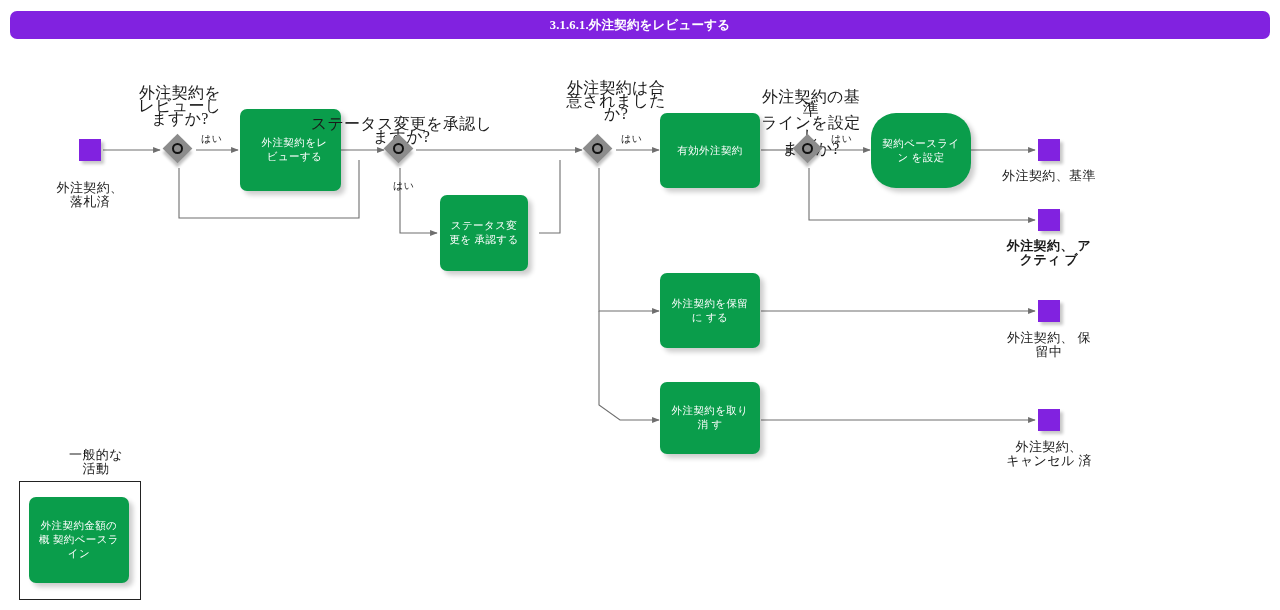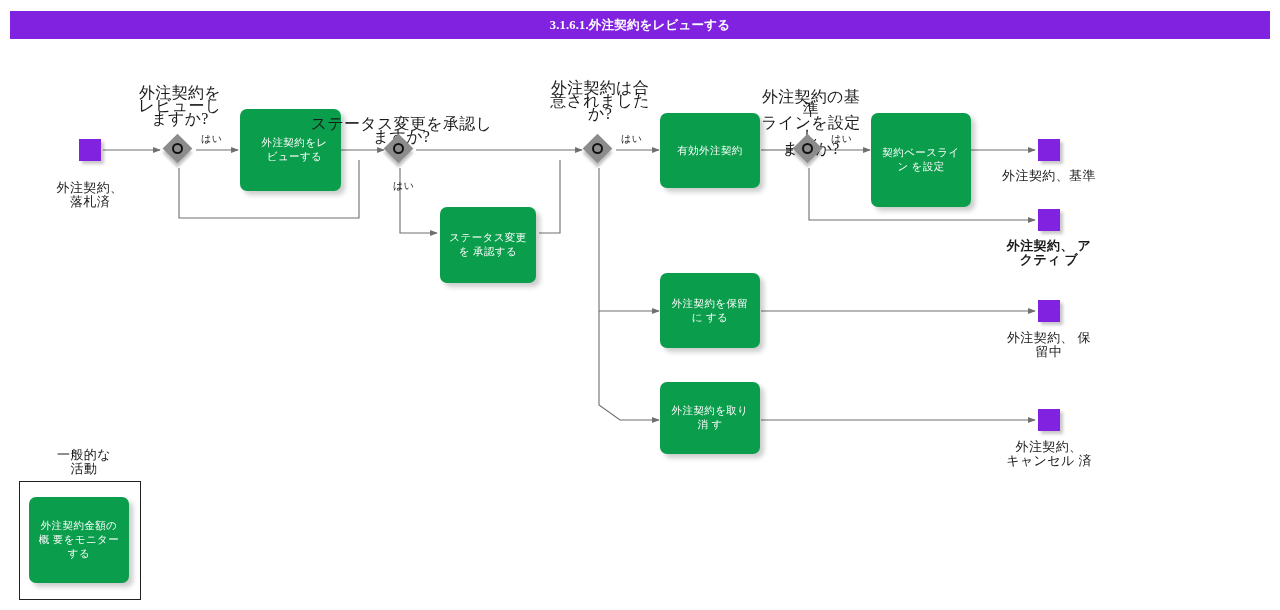--- a/index.html
+++ b/index.html
@@ -19,20 +19,21 @@
   #title-bar {
     position: absolute;
     left: 10px;
     top: 11px;
     width: 1260px;
     height: 28px;
     background: #8122E0;
     display: flex;
     align-items: center;
     justify-content: center;
+    border-radius: 7px;
   }
   #title-bar .title-text {
     color: #ffffff;
     font-size: 12.5px;
     font-weight: bold;
     letter-spacing: 0.2px;
     white-space: nowrap;
   }
 
   
@@ -208,26 +209,26 @@
 ビューする</span>
 </div>
 
 <div class="question-label" style="left:309px; top:117px; width:185px; text-align:center;">ステータス変更を承認しますか?</div>
 <div class="decision" style="left:385px; top:135px;">
   <div class="dia"></div>
   <div class="ring"></div>
 </div>
 <div class="edge-label" style="left:393px; top:180px;">はい</div>
 
-<div class="activity" style="left:440px; top:195px; width:96px; height:76px;margin-top:12px;">
+<div class="activity" style="left:440px; top:195px; width:88px; height:76px;">
   <span class="act-label">ステータス変更を
 承認する</span>
 </div>
 
-<div class="question-label" style="left:548px; top:81px; width:104px;">外注契約は合
+<div class="question-label" style="left:564px; top:81px; width:104px;">外注契約は合
 意されました
 か?</div>
 <div class="decision" style="left:584px; top:135px;">
   <div class="dia"></div>
   <div class="ring"></div>
 </div>
 <div class="edge-label" style="left:621px; top:133px;">はい</div>
 
 <div class="activity" style="left:660px; top:113px; width:100px; height:75px;">
   <span class="act-label">有効外注契約</span>
@@ -235,21 +236,21 @@
 
 <div class="question-label" style="left:758px; top:90px; width:106px;">外注契約の基準
 ラインを設定し
 ますか?</div>
 <div class="decision" style="left:794px; top:135px;">
   <div class="dia"></div>
   <div class="ring"></div>
 </div>
 <div class="edge-label" style="left:831px; top:133px;">はい</div>
 
-<div class="activity" style="left:871px; top:113px; width:100px; height:94px;">
+<div class="activity" style="left:871px; top:113px; width:100px; height:75px;border-radius:25px;">
   <span class="act-label">契約ベースライン
 を設定</span>
 </div>
 
 <div class="activity" style="left:660px; top:273px; width:100px; height:75px;">
   <span class="act-label">外注契約を保留に
 する</span>
 </div>
 
 <div class="activity" style="left:660px; top:382px; width:100px; height:72px;">
@@ -265,19 +266,19 @@
 クティ ブ</div>
 
 <div class="terminal" style="left:1038px; top:300px;"></div>
 <div class="caption" style="left:989px; top:331px; width:120px;">外注契約、 保
 留中</div>
 
 <div class="terminal" style="left:1038px; top:409px;"></div>
 <div class="caption" style="left:989px; top:440px; width:120px;">外注契約、
 キャンセル 済</div>
 
-<div class="caption" style="left:24px; top:448px; width:120px;">一般的な
+<div class="caption" style="left:36px; top:448px; width:120px;">一般的な
 活動</div>
 <div id="generic-group-frame"></div>
 <div class="activity" style="left:29px; top:497px; width:100px; height:86px;">
   <span class="act-label">外注契約金額の概
-要をモニターする</span>
+契約ベースライン</span>
 </div>
 
 </body></html>

